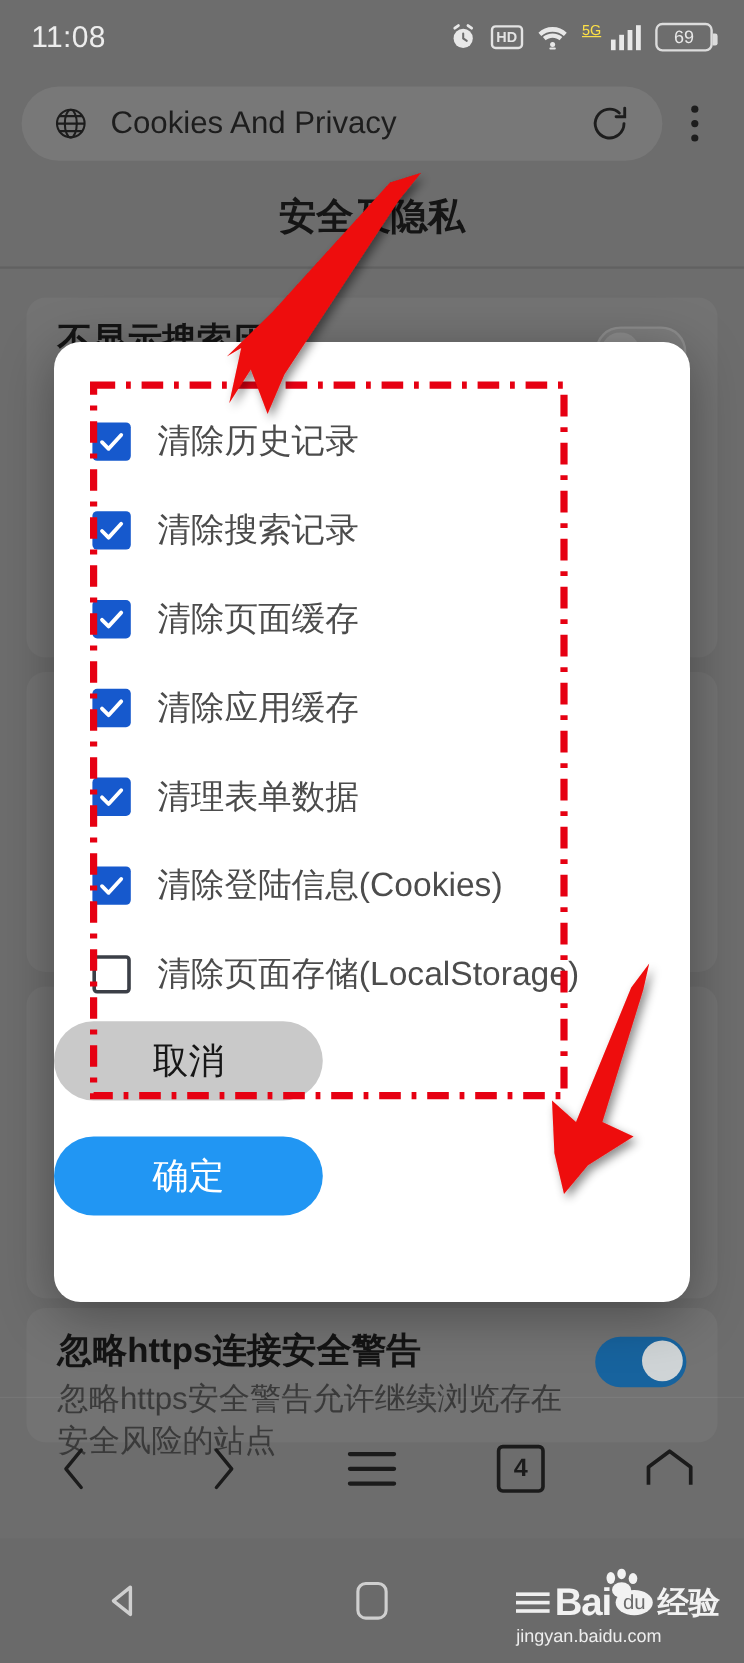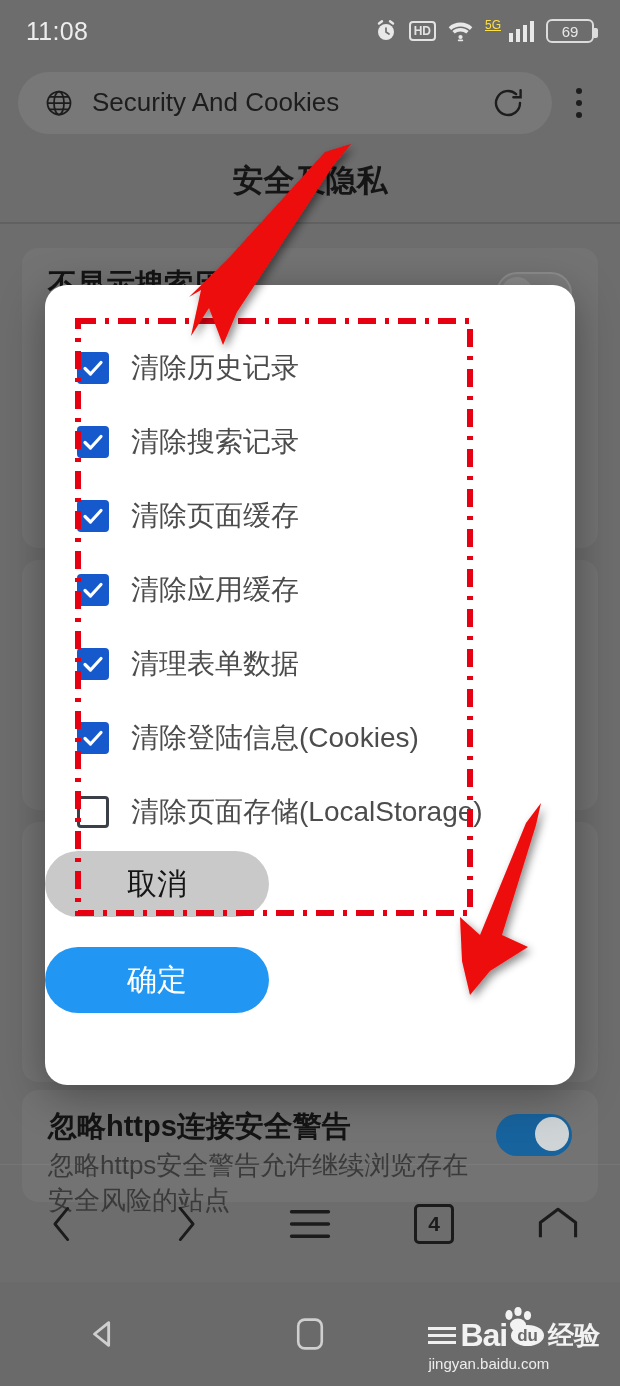--- a/index.html
+++ b/index.html
@@ -131,21 +131,21 @@
     position:absolute; right:20px; bottom:14px;
     display:flex; flex-direction:column; align-items:flex-start;
     pointer-events:none;
   }
   .wm-row{ display:flex; align-items:center; gap:4px; }
   .wm-bars{ display:flex;flex-direction:column;gap:4px; }
   .wm-bars i{ display:block; width:28px;height:3px;background:#efefef; }
   .wm-bai{ font-size:32px;font-weight:bold;color:#f2f2f2;line-height:1; letter-spacing:-1px;}
   .wm-du{
     background:#f2f2f2;color:#6a6a6a;border-radius:50%;
-    font-size:17px;font-weight:bold;padding:2px 6px;line-height:1;
+    font-size:17px;font-weight:normal;padding:2px 6px;line-height:1;
   }
   .wm-jy{ font-size:26px;font-weight:bold;color:#f2f2f2;line-height:1; }
   .wm-url{ font-size:15px;color:#ededed;margin-top:4px; }
   .paw{ position:absolute; right:64px; top:-12px; }
 
   
   #dialog{
     position:absolute; left:45px; top:285px; width:530px; height:800px;
     background:#fff; border-radius:22px;
     box-shadow:0 10px 44px rgba(0,0,0,.35);
@@ -230,21 +230,21 @@
 
   <div class="urlbar-row">
     <div class="urlbar">
       <span class="ic">
         <svg width="30" height="30" viewBox="0 0 24 24" fill="none" stroke="#1d1d1d" stroke-width="1.4">
           <circle cx="12" cy="12" r="9.2"></circle>
             <ellipse cx="12" cy="12" rx="4" ry="9.2"></ellipse>
             <path d="M2.9 12h18.2M4.3 7h15.4M4.3 17h15.4"></path>
         </svg>
       </span>
-      <span class="url-text">Security And Cookies</span>
+      <span class="url-text">Cookies And Privacy</span>
       <span class="ic reload-btn">
         <svg width="36" height="36" viewBox="0 0 24 24" fill="none" stroke="#1d1d1d" stroke-width="1.6" stroke-linecap="round">
           <path d="M20 12a8 8 0 1 1-2.6-5.9"></path>
             <path d="M20.4 3.4V8.2h-4.8"></path>
         </svg>
       </span>
     </div>
     <div class="kebab">
       <i></i>
       <i></i>

